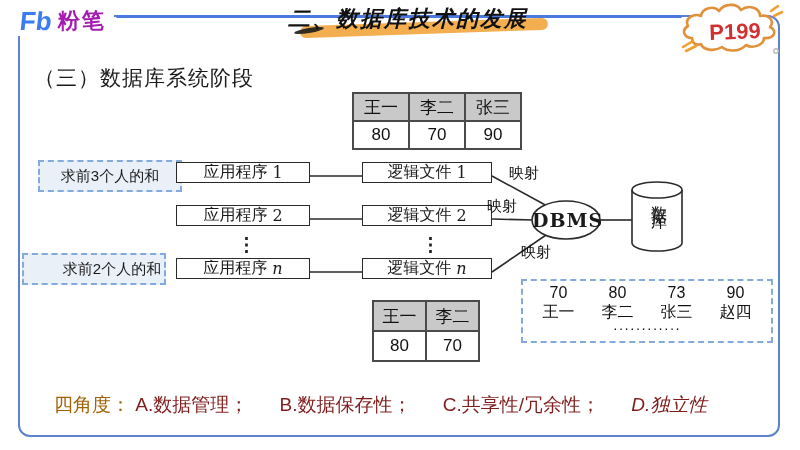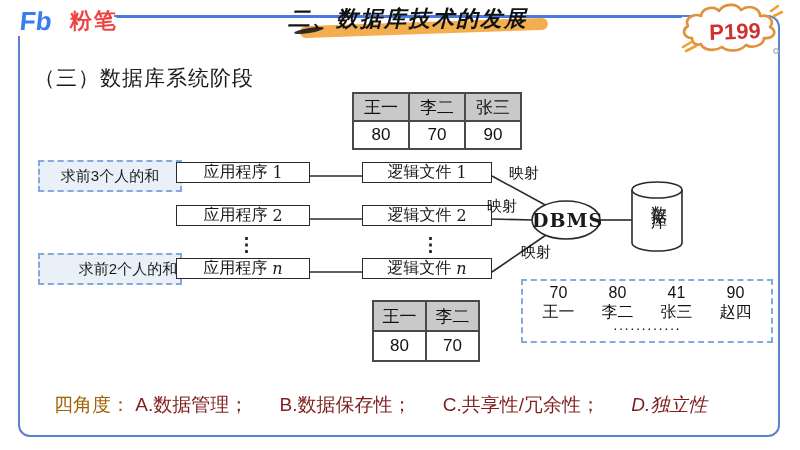--- a/index.html
+++ b/index.html
@@ -21,21 +21,21 @@
   }
   .corner-patch { left: 0; top: 0; width: 114px; height: 36px; background: #fff; z-index: 1; }
   .header-line { left: 116px; top: 15px; width: 566px; height: 3px; background: #4a7ae0; border-radius: 2px; z-index: 2; }
 
   
   .logo { left: 20px; top: 6px; display: flex; align-items: center; z-index: 3; }
   .logo-mark {
     color: #3b7cf0; font-weight: 800; font-size: 26px; line-height: 26px;
     transform: skewX(-6deg); font-family: "Liberation Sans", sans-serif;
   }
-  .logo-text { color: #ef4444; font-weight: 700; font-size: 22px; margin-left: 18px; letter-spacing: 2px; font-family: Liberation Mono, monospace; }
+  .logo-text { color: #a21caf; font-weight: 700; font-size: 22px; margin-left: 6px; letter-spacing: 2px; font-family: Liberation Mono, monospace; }
 
   .title-wrap { left: 288px; top: 4px; width: 280px; height: 36px; z-index: 3; }
   .title-highlight {
     position: absolute; left: 12px; top: 18px; width: 248px; height: 12px;
     background: #f0a030; opacity: 0.85; border-radius: 6px; transform: rotate(-2deg);
     z-index: 0;
   }
   .title-swoosh {
     position: absolute; left: 6px; top: 24px; width: 30px; height: 5px;
     background: #1c1c1c; border-radius: 50%; transform: rotate(-10deg); opacity: 0.9; z-index: 0;
@@ -166,21 +166,21 @@
   <tbody>
     <tr>
       <td>80</td>
       <td>70</td>
       <td>90</td>
     </tr>
   </tbody>
 </table>
 
 <div class="abs task-box" style="left:38px; top:160px;">求前3个人的和</div>
-<div class="abs task-box" style="left:38px; top:253px;padding-left:36px;">求前2个人的和</div>
+<div class="abs task-box" style="left:22px; top:253px;padding-left:36px;">求前2个人的和</div>
 
 <div class="abs node-box" style="left:176px; top:162px;">
   <span>应用程序</span>
   <span class="num">1</span>
 </div>
 <div class="abs node-box" style="left:176px; top:205px;">
   <span>应用程序</span>
   <span class="num">2</span>
 </div>
 <div class="abs node-box" style="left:176px; top:258px;">
@@ -208,21 +208,21 @@
 <div class="abs map-label" style="left:487px; top:197px;">映射</div>
 <div class="abs map-label" style="left:521px; top:243px;">映射</div>
 
 <div class="abs dbms-label">DBMS</div>
 <div class="abs db-label">数据库</div>
 
 <div class="abs records-panel">
   <div class="records-row">
     <span>70</span>
     <span>80</span>
-    <span>41</span>
+    <span>73</span>
     <span>90</span>
   </div>
   <div class="records-row">
     <span>王一</span>
     <span>李二</span>
     <span>张三</span>
     <span>赵四</span>
   </div>
   <div class="records-more">············</div>
 </div>

